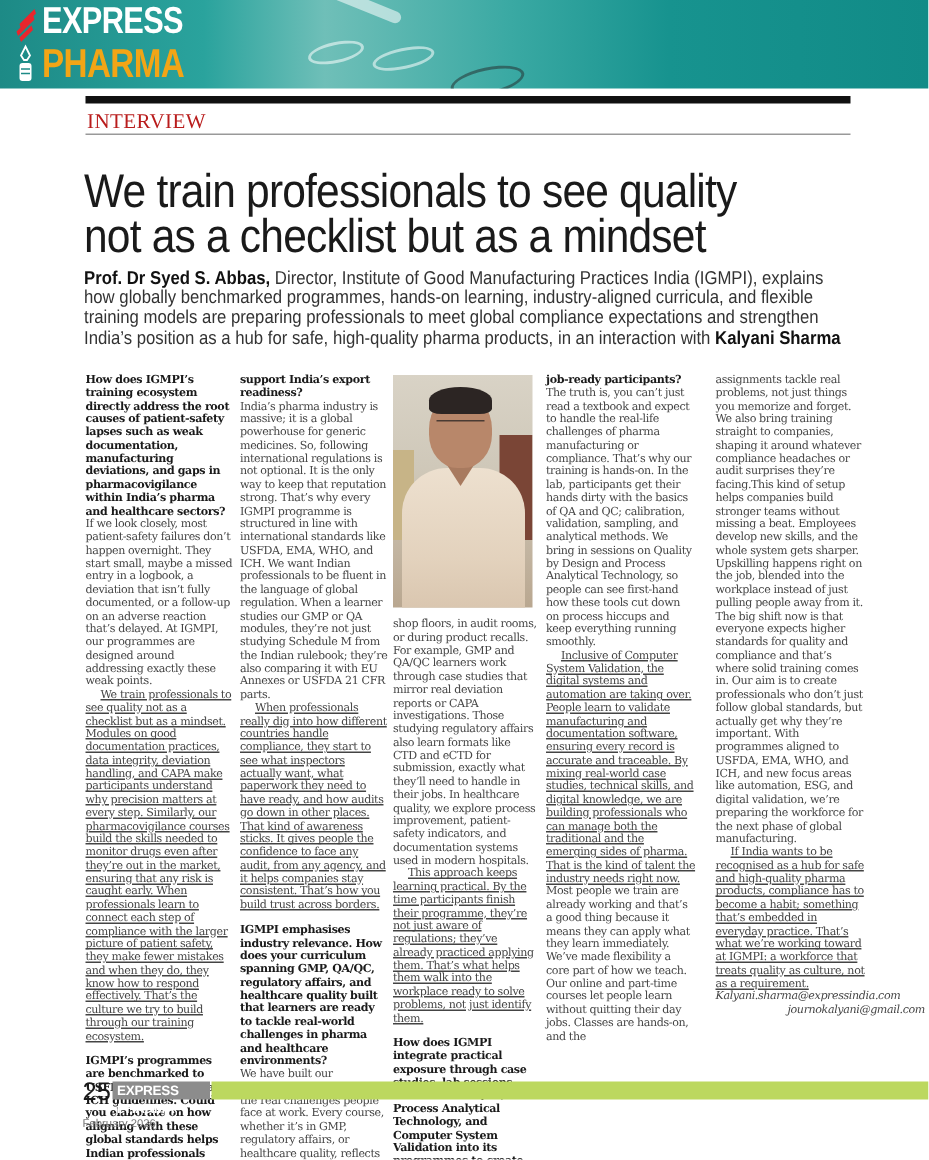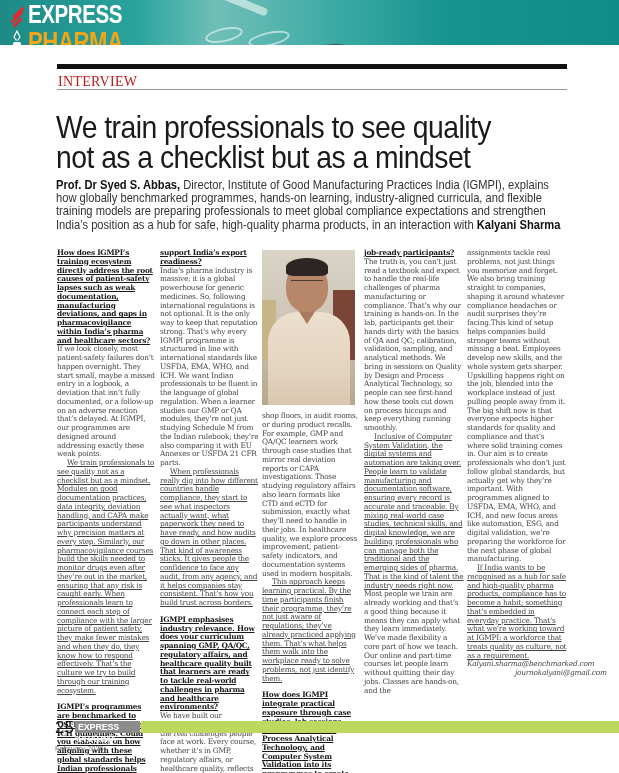--- a/index.html
+++ b/index.html
@@ -1,21 +1,21 @@
 <!DOCTYPE html>
 <html><head>
 <meta charset="utf-8">
 <style>
   * { box-sizing: border-box; margin: 0; padding: 0; }
   html, body { width: 619px; height: 773px; background: #ffffff; overflow: hidden; }
   body { position: relative; font-family: "DejaVu Serif", serif; color: #2a2a2a; }
 
   
   .masthead {
-    position: absolute; left: 0; top: 0; width: 619px; height: 45px;
+    position: absolute; left: 0; top: 0; width: 619px; height: 59px;
     background: linear-gradient(90deg, #1d8a86 0%, #2aa39d 22%, #6fbfb8 35%, #3aa9a3 55%, #17938f 72%, #118b87 100%);
     overflow: hidden;
   }
   .masthead .glass {
     position: absolute; border: 2px solid rgba(255,255,255,0.55); border-radius: 50%;
   }
   .masthead .pipette {
     position: absolute; left: 190px; top: -6px; width: 80px; height: 8px;
     background: rgba(255,255,255,0.55); transform: rotate(22deg); border-radius: 4px;
   }
@@ -57,27 +57,27 @@
   }
   .standfirst b { color: #111; }
 
   
   .col {
     position: absolute; font-size: 7.4px; line-height: 8.75px; color: #444;
     font-family: "DejaVu Serif", serif; letter-spacing: -0.25px;
   }
   .col p { margin: 0; text-indent: 0; }
   .col p.indent { text-indent: 10px; text-decoration: underline; }
-  .col .q { font-weight: bold; color: #1a1a1a; text-decoration: underline; }
+  .col .q { font-weight: bold; color: #1a1a1a; }
   .col .gap { margin-top: 8px; }
   .c1 { left: 57px; top: 249px; width: 99px; }
   .c2 { left: 160px; top: 249px; width: 99px; }
   .c3b { left: 262px; top: 412px; width: 96px; }
   .c4 { left: 364px; top: 249px; width: 100px; }
-  .c5 { left: 467px; top: 249px; width: 100px; }
+  .c5 { left: 477px; top: 249px; width: 100px; }
   .byline { font-style: italic; margin-top: 8px; }
 
   
   .photo {
     position: absolute; left: 262px; top: 250px; width: 93px; height: 155px; overflow: hidden;
     background: linear-gradient(180deg, #d9d3c6 0%, #cfc8b9 40%, #b9a790 100%);
   }
   .photo .wall-r { position: absolute; right: 0; top: 40px; width: 22px; height: 70px; background: #7a4536; }
   .photo .wall-l { position: absolute; left: 0; top: 50px; width: 14px; height: 60px; background: #c7b487; }
   .photo .head {
@@ -184,20 +184,20 @@
   <p class="q">job-ready participants?</p>
   <p>The truth is, you can’t just read a textbook and expect to handle the real-life challenges of pharma manufacturing or compliance. That’s why our training is hands-on. In the lab, participants get their hands dirty with the basics of QA and QC; calibration, validation, sampling, and analytical methods. We bring in sessions on Quality by Design and Process Analytical Technology, so people can see first-hand how these tools cut down on process hiccups and keep everything running smoothly.</p>
   <p class="indent">Inclusive of Computer System Validation, the digital systems and automation are taking over. People learn to validate manufacturing and documentation software, ensuring every record is accurate and traceable. By mixing real-world case studies, technical skills, and digital knowledge, we are building professionals who can manage both the traditional and the emerging sides of pharma. That is the kind of talent the industry needs right now.</p>
   <p>Most people we train are already working and that’s a good thing because it means they can apply what they learn immediately. We’ve made flexibility a core part of how we teach. Our online and part-time courses let people learn without quitting their day jobs. Classes are hands-on, and the</p>
 </div>
 
 <div class="col c5">
   <p>assignments tackle real problems, not just things you memorize and forget. We also bring training straight to companies, shaping it around whatever compliance headaches or audit surprises they’re facing.This kind of setup helps companies build stronger teams without missing a beat. Employees develop new skills, and the whole system gets sharper. Upskilling happens right on the job, blended into the workplace instead of just pulling people away from it.</p>
   <p>The big shift now is that everyone expects higher standards for quality and compliance and that’s where solid training comes in. Our aim is to create professionals who don’t just follow global standards, but actually get why they’re important. With programmes aligned to USFDA, EMA, WHO, and ICH, and new focus areas like automation, ESG, and digital validation, we’re preparing the workforce for the next phase of global manufacturing.</p>
   <p class="indent">If India wants to be recognised as a hub for safe and high-quality pharma products, compliance has to become a habit; something that’s embedded in everyday practice. That’s what we’re working toward at IGMPI: a workforce that treats quality as culture, not as a requirement.</p>
-  <p class="byline">Kalyani.sharma@benchmarked.com</p>
+  <p class="byline">Kalyani.sharma@expressindia.com</p>
   <p style="font-style:italic;padding-left:48px;">journokalyani@gmail.com</p>
 </div>
 
 <div class="page-num">25</div>
 <div class="footer-brand">EXPRESS PHARMA</div>
 <div class="footer-bar"></div>
 <div class="footer-date">February 2026</div>
 
 </body></html>

